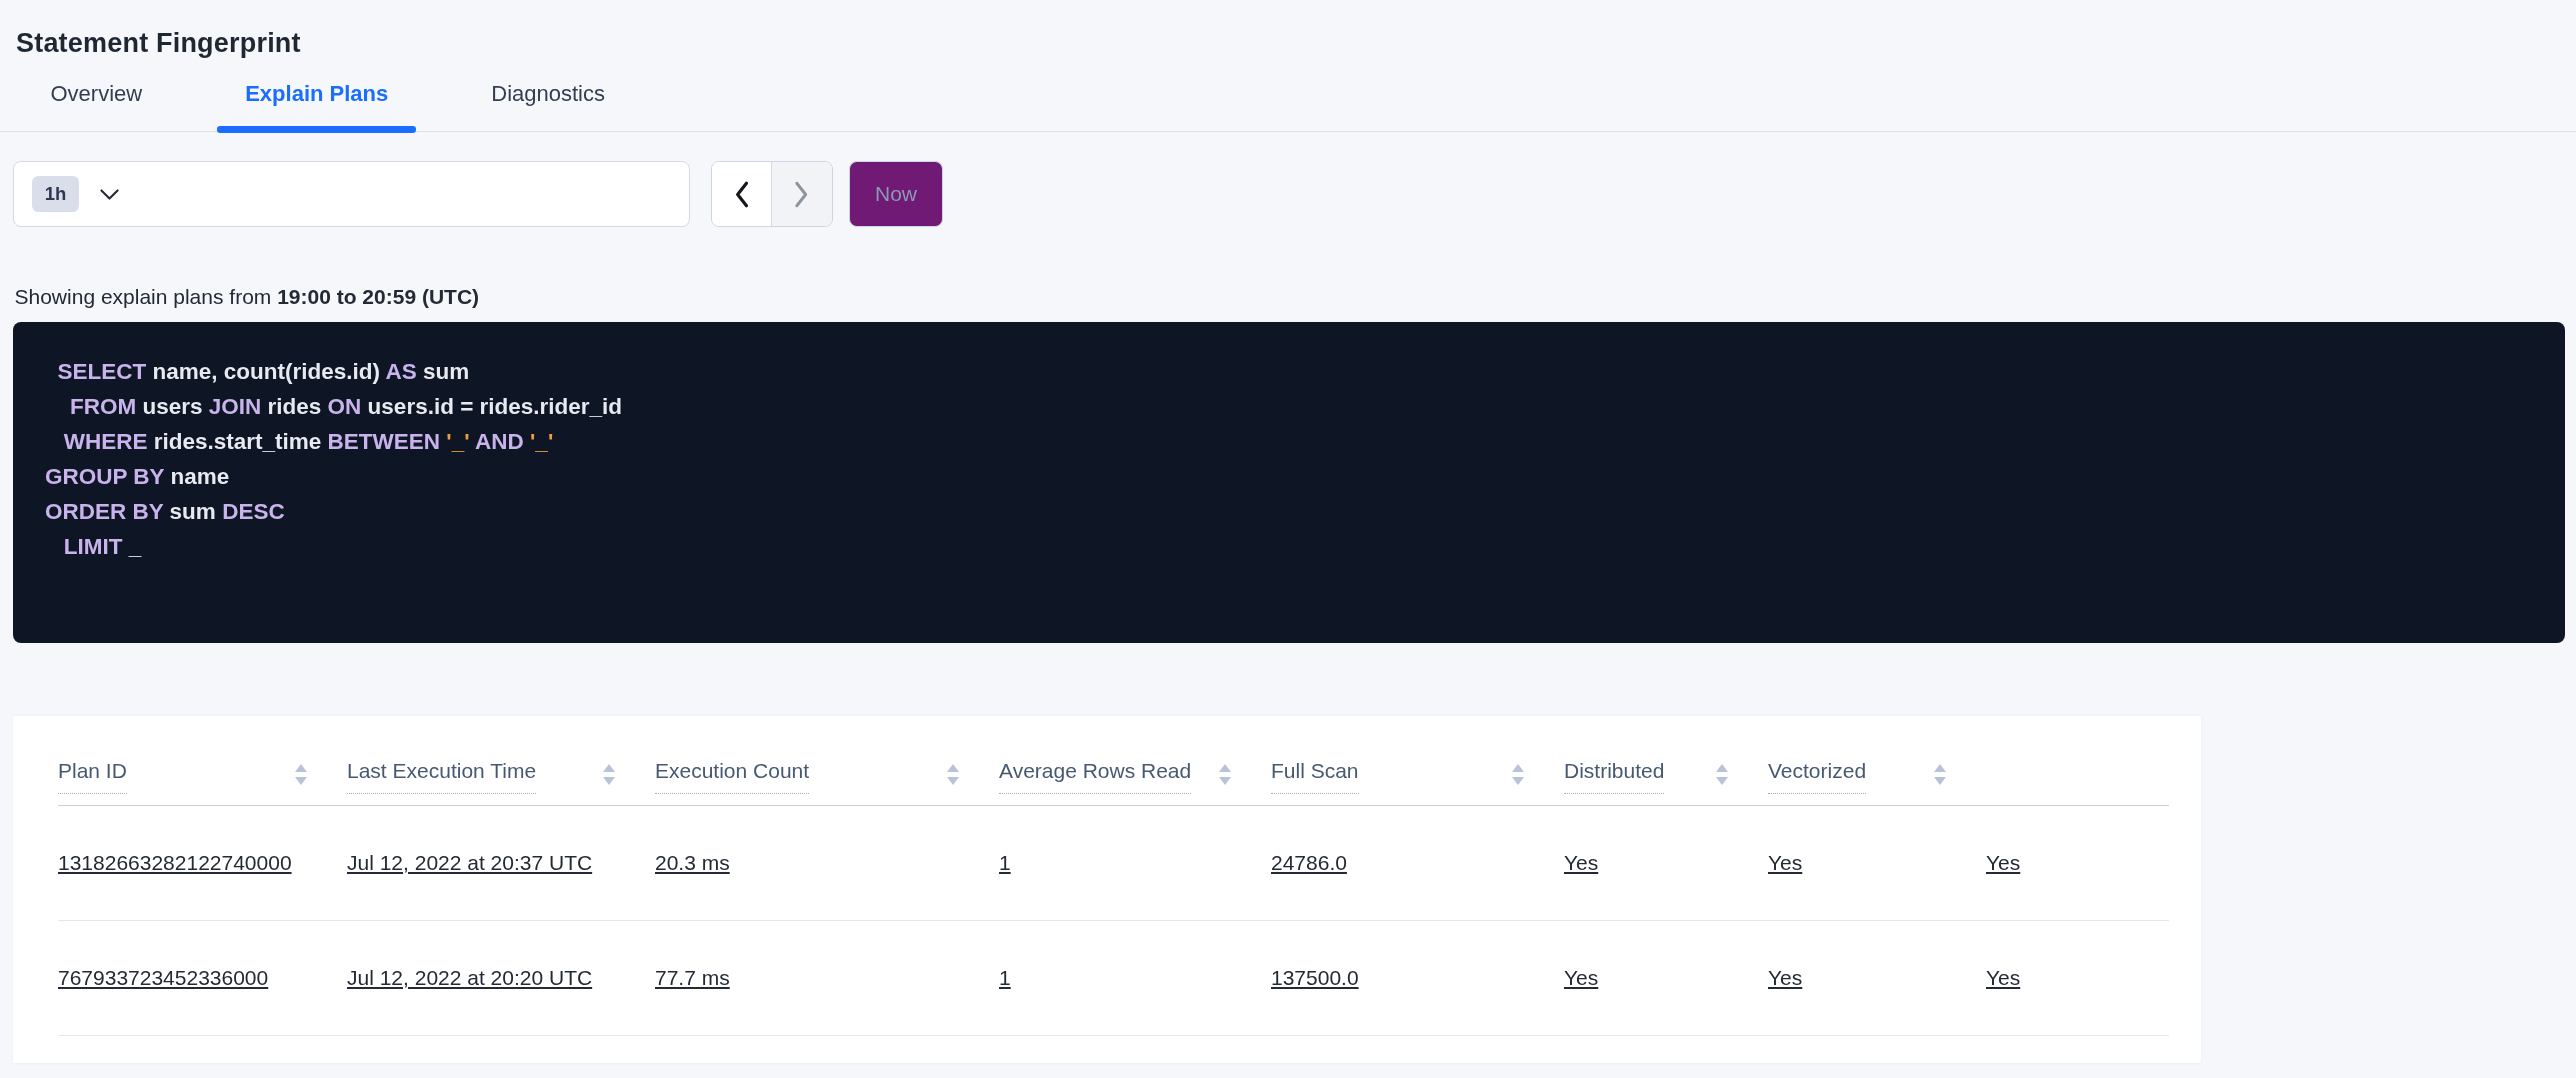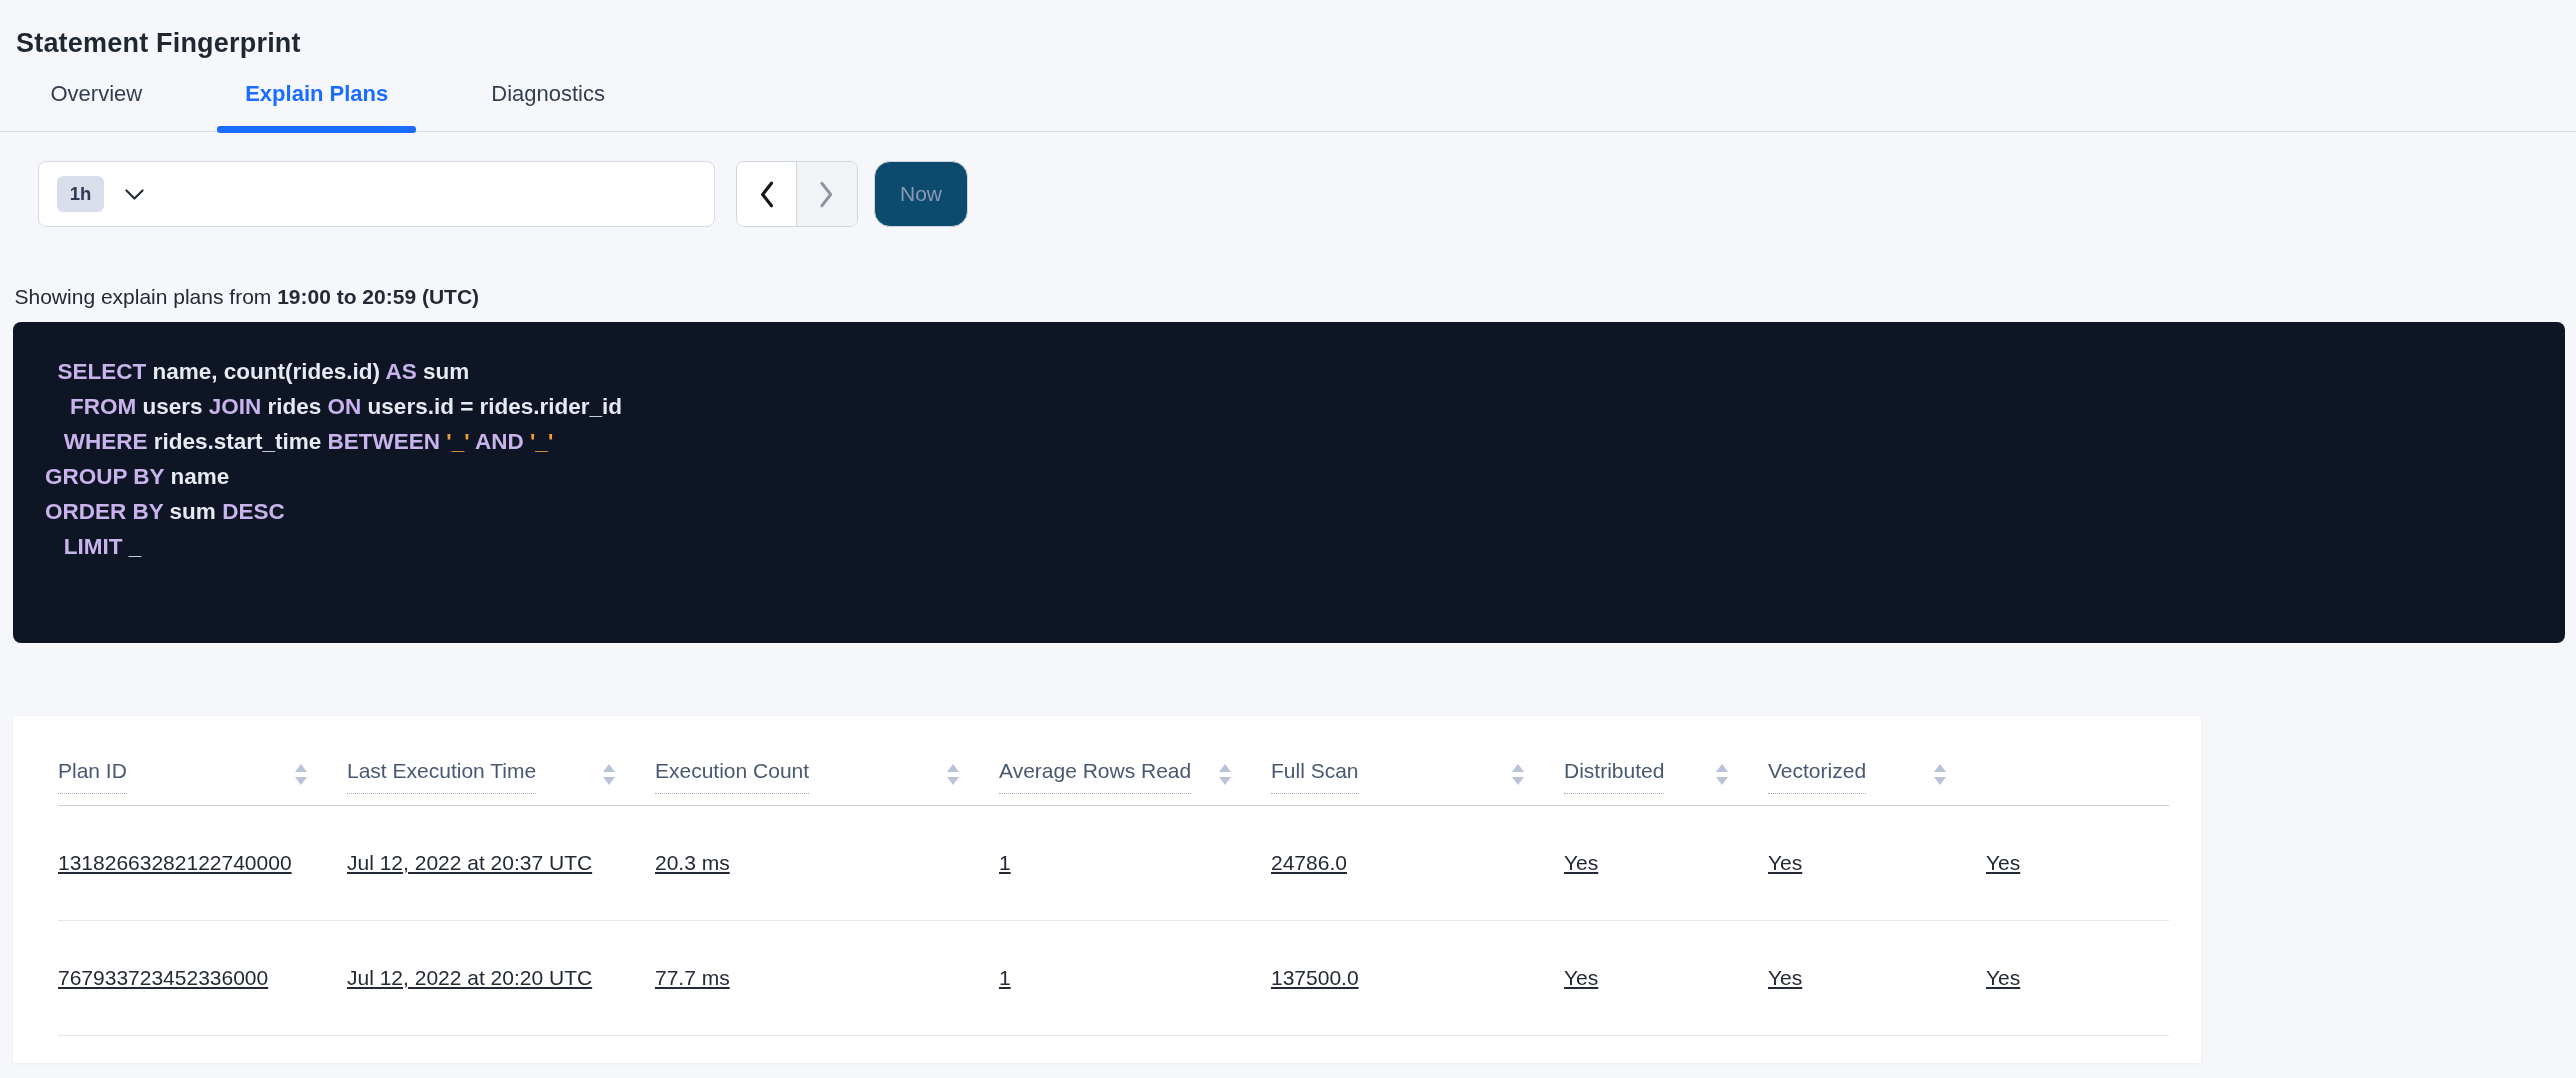--- a/index.html
+++ b/index.html
@@ -27,21 +27,21 @@
     position:relative;display:flex;align-items:flex-end;
     padding:0 28px 24px 28px;font-size:22px;color:#333e50;cursor:pointer;
   }
   .tab.active{color:#1a6dff;font-weight:600;}
   .tab.active::after{
     content:"";position:absolute;left:0;right:0;bottom:-1.6px;height:6.4px;
     background:#1a6dff;border-radius:3.2px;
   }
 
   
-  .controls{position:absolute;left:13px;top:161px;display:flex;align-items:center;margin-left:25px;}
+  .controls{position:absolute;left:13px;top:161px;display:flex;align-items:center;}
   .time-dropdown{
     width:677px;height:66px;box-sizing:border-box;
     background:#fff;border:1.6px solid #d4d9e4;border-radius:8px;
     display:flex;align-items:center;padding:0 24px 0 17.7px;cursor:pointer;
   }
   .time-badge{
     background:#dadeea;color:#2e3a54;font-weight:700;font-size:18.5px;
     padding:8.8px 13px;border-radius:6.4px;margin-right:19.3px;line-height:1;
   }
   .time-label{font-size:21px;color:#242a35;flex:1;}
@@ -51,21 +51,21 @@
     display:flex;background:#fff;
   }
   .arrow-btn{
     width:60px;height:100%;display:flex;align-items:center;justify-content:center;
     border:none;background:#fff;cursor:pointer;padding:0;
   }
   .arrow-btn.prev{border-right:1.6px solid #d5d9e2;}
   .arrow-btn.next{background:#f1f3f6;cursor:default;}
   .now-btn{
     margin-left:16px;width:94px;height:66px;box-sizing:border-box;
-    border:1.6px solid #ccd5e6;border-radius:16px;background:#0c4a6e;
+    border:1.6px solid #ccd5e6;border-radius:8px;background:#701a75;
     color:#8b99b5;font-size:21px;font-family:"Liberation Sans",sans-serif;cursor:default;
   }
 
   
   .status-line{position:absolute;left:14.5px;top:264px;font-size:21px;color:#242a35;}
   .status-line b{font-weight:700;}
 
   
   .codeblock{
     position:absolute;left:13px;top:322px;width:2552px;height:321px;

